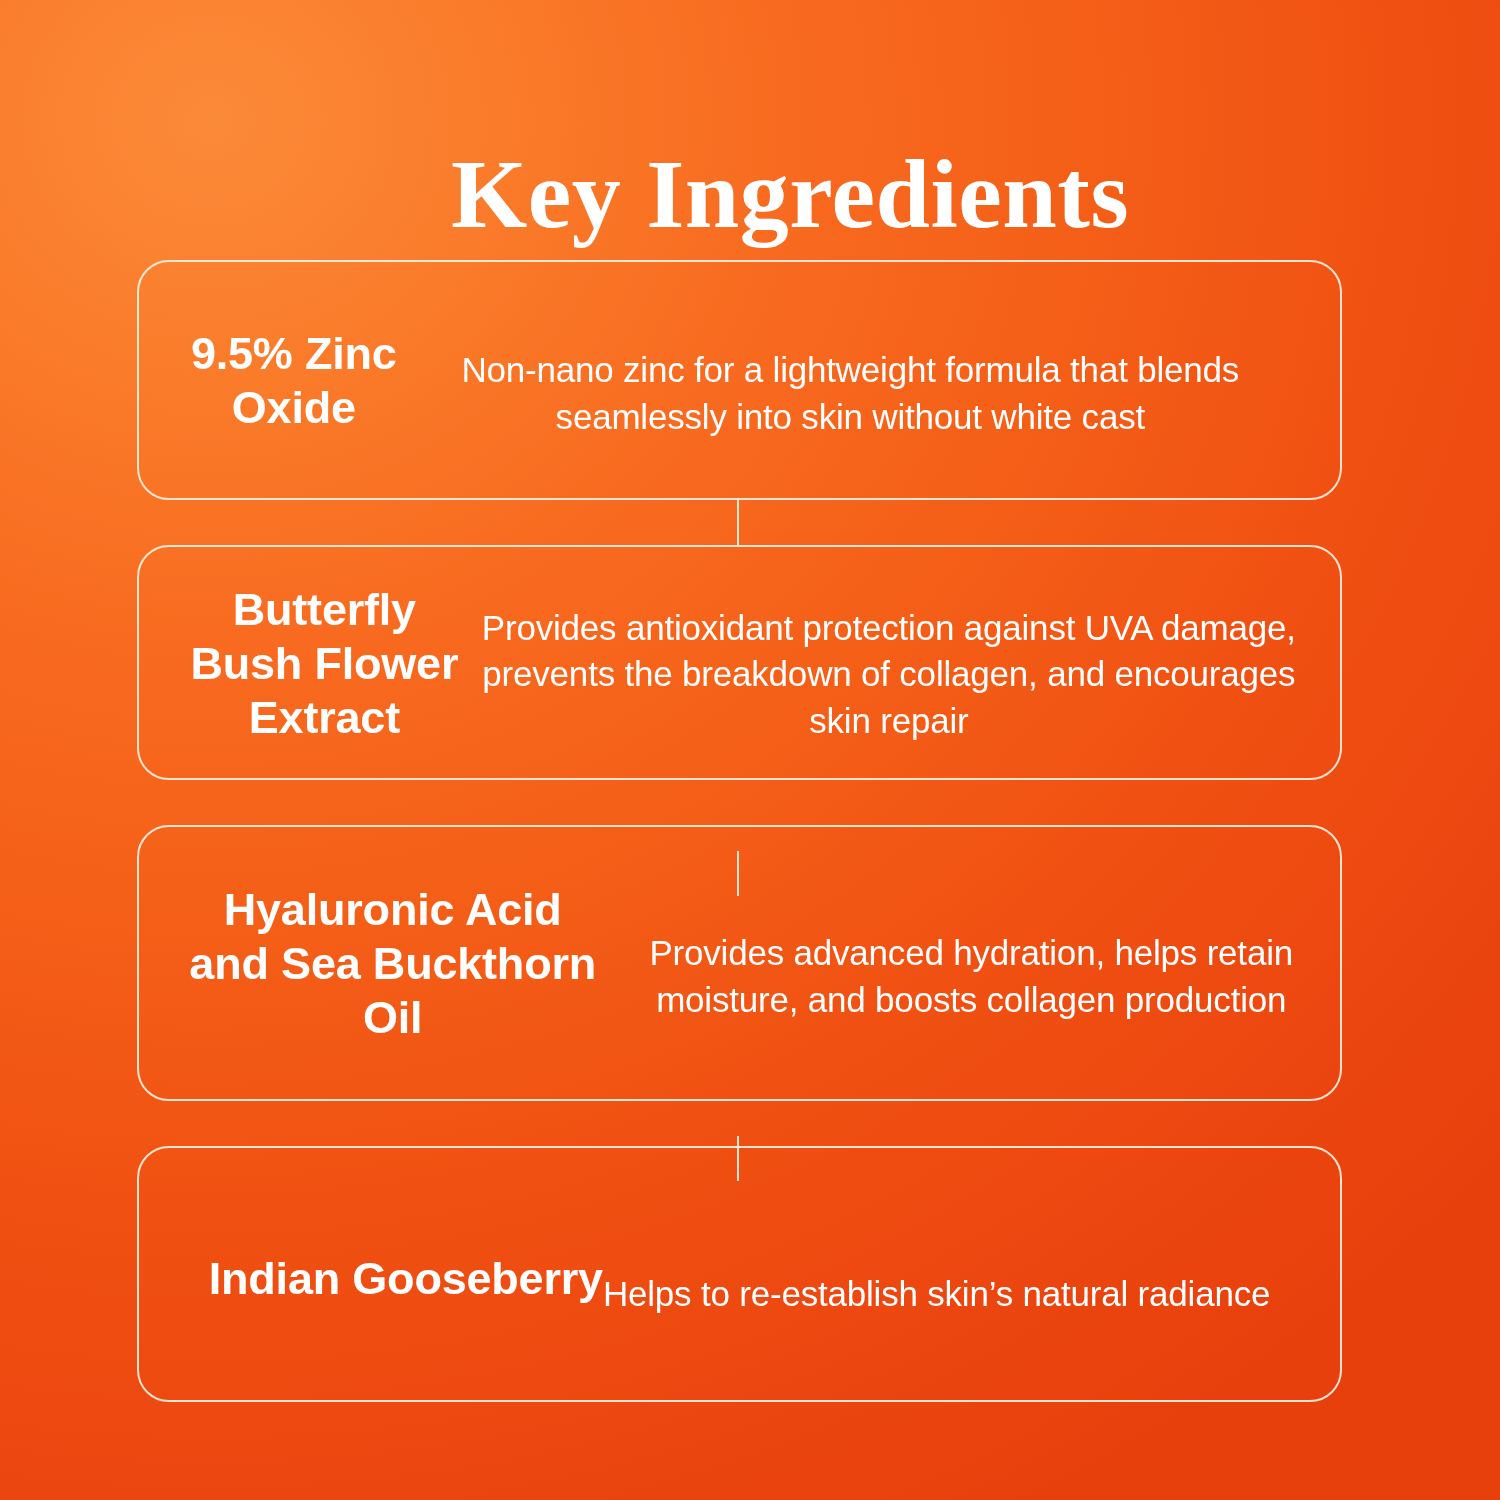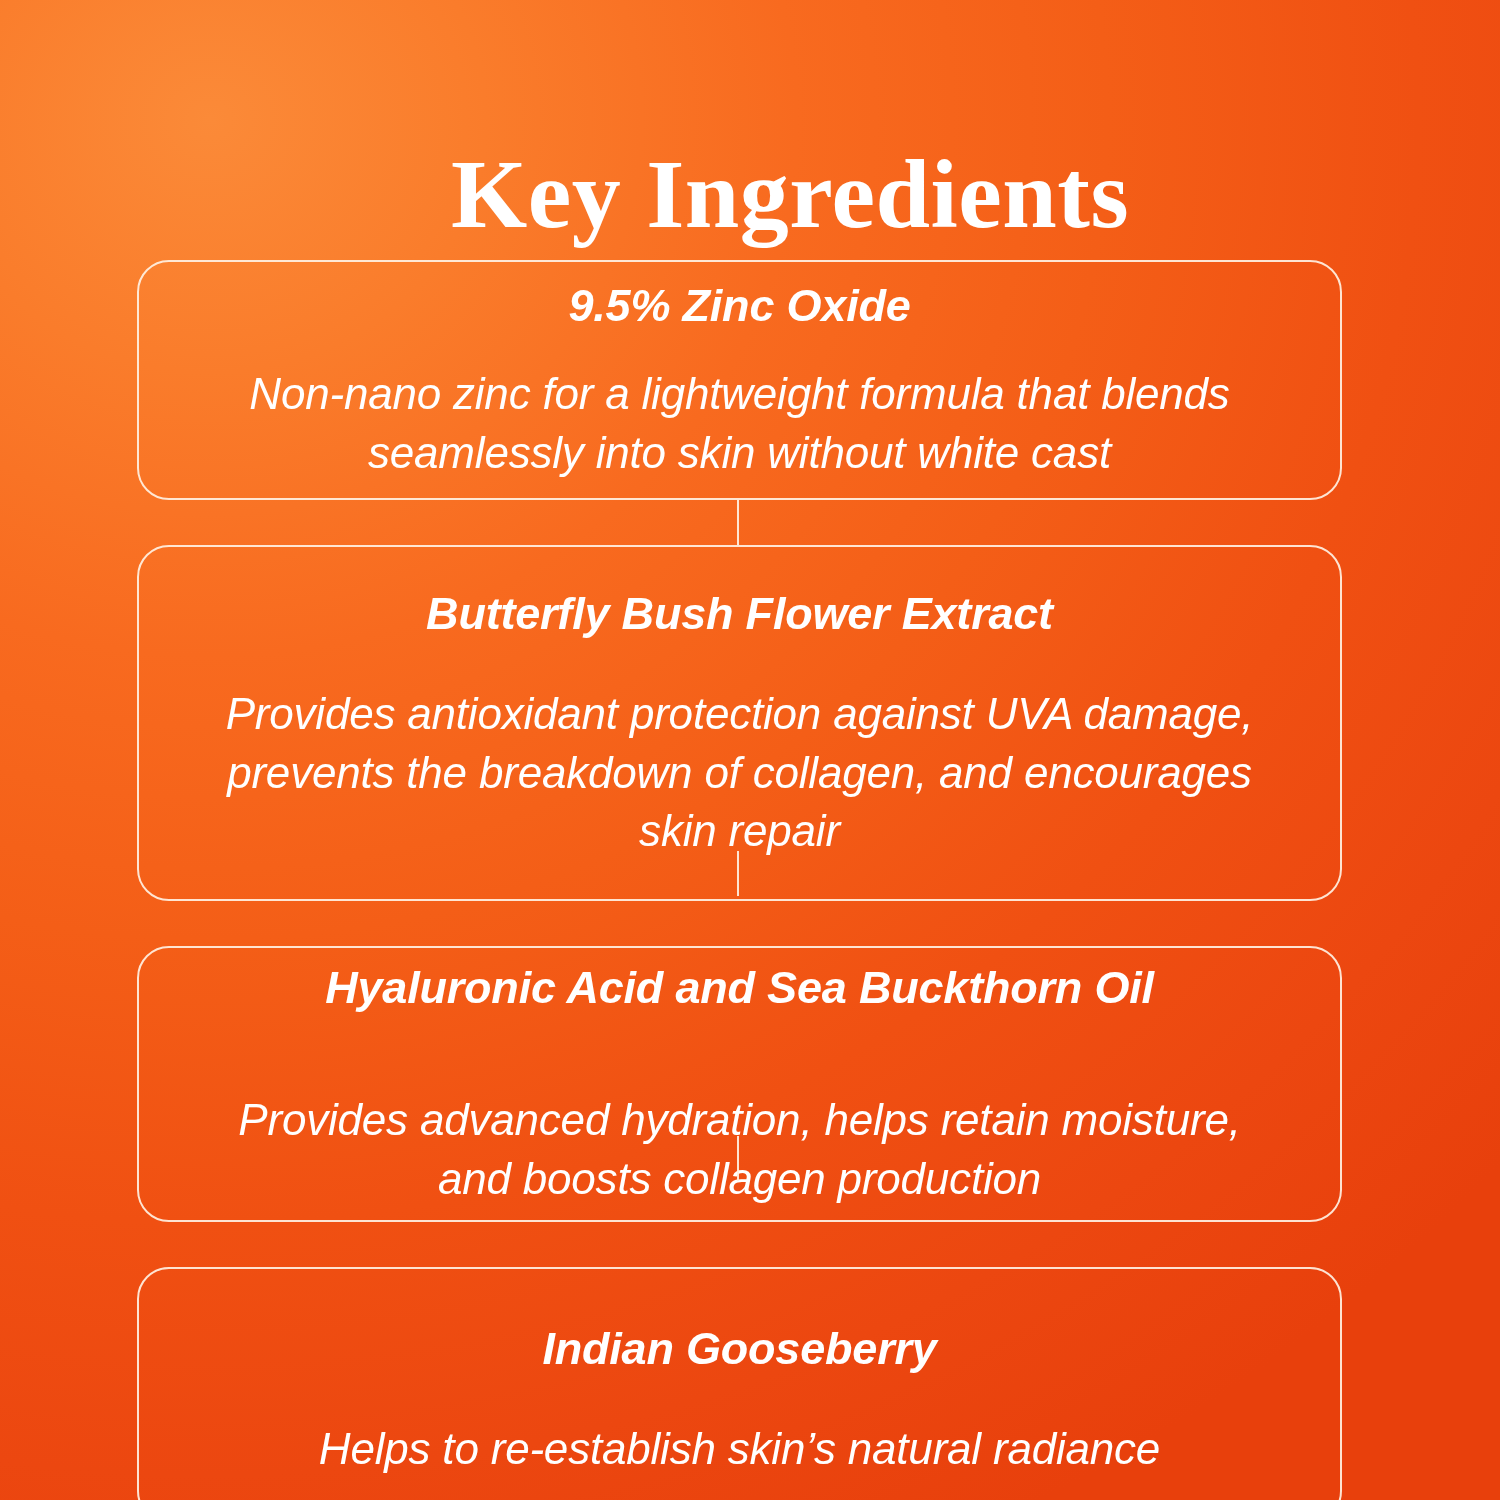--- a/index.html
+++ b/index.html
@@ -56,53 +56,52 @@
   }
 
   .card {
     position: relative;
     box-sizing: border-box;
     width: 1205px;
     border: 2px solid rgba(255, 241, 227, 0.92);
     border-radius: 32px;
     padding: 26px 44px 30px 44px;
     display: flex;
-    flex-direction: column;
+    flex-direction: row;
     align-items: center;
     justify-content: center;
     text-align: center;
     background: transparent;
-    font-style: italic;
   }
 
   .card-heading {
     color: #FFFFFF;
     font-weight: 700;
     font-size: 45px;
     line-height: 1.2;
     letter-spacing: -0.2px;
     margin: 0;
   }
 
   .card-body {
     color: #FFFFFF;
     font-weight: 400;
-    font-size: 44px;
+    font-size: 35px;
     line-height: 1.33;
     letter-spacing: -0.2px;
     margin: 0;
     max-width: 1065px;
   }
 
   
   #card-1 { height: 240px; }
   #card-1 .card-heading { margin-top: 6px; }
   #card-1 .card-body { margin-top: 32px; }
 
-  #card-2 { height: 356px; margin-top: 45px; gap: 16px; }
+  #card-2 { height: 235px; margin-top: 45px; gap: 16px; }
   #card-2 .card-heading { margin-top: 6px; }
   #card-2 .card-body { margin-top: 28px; }
 
   #card-3 { height: 276px; margin-top: 45px; gap: 44px; }
   #card-3 .card-heading { margin-top: 6px; }
   #card-3 .card-body { margin-top: 32px; }
 
   #card-4 { height: 256px; margin-top: 45px; }
   #card-4 .card-heading { margin-top: 14px; }
   #card-4 .card-body { margin-top: 44px; }

